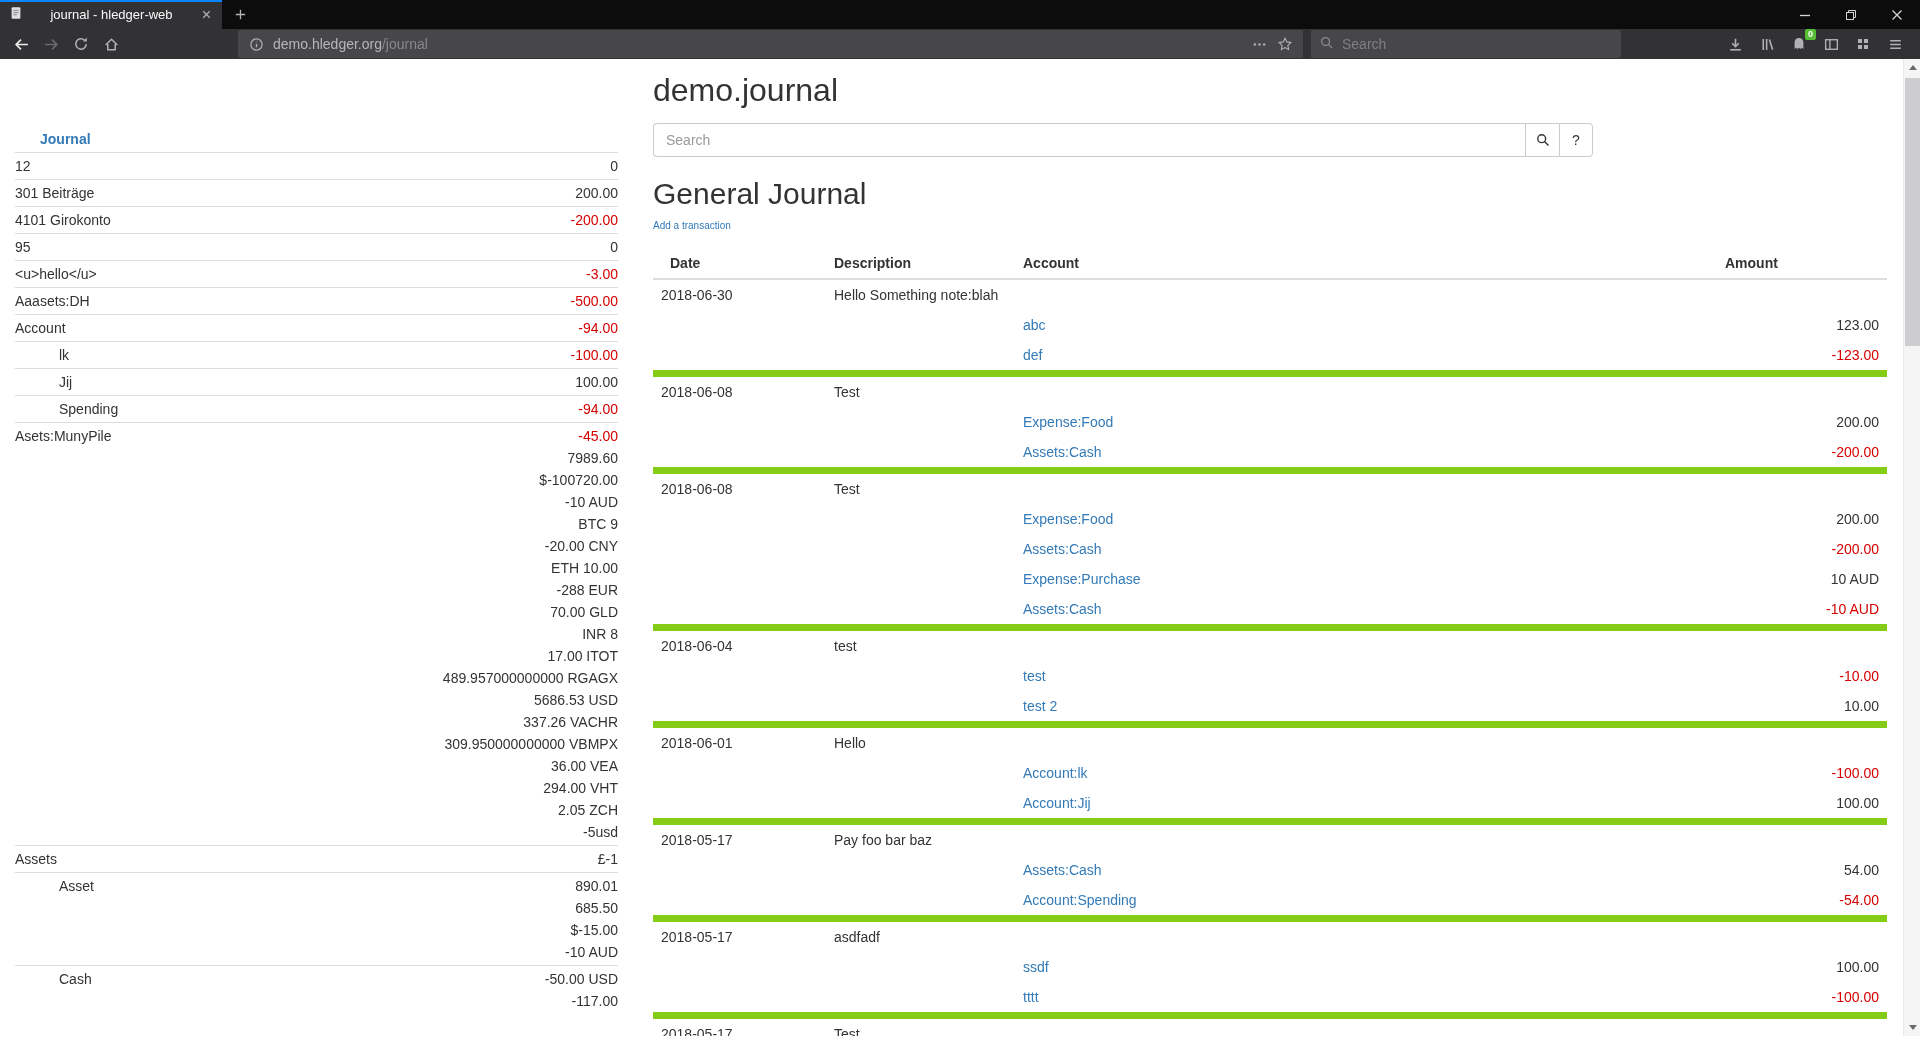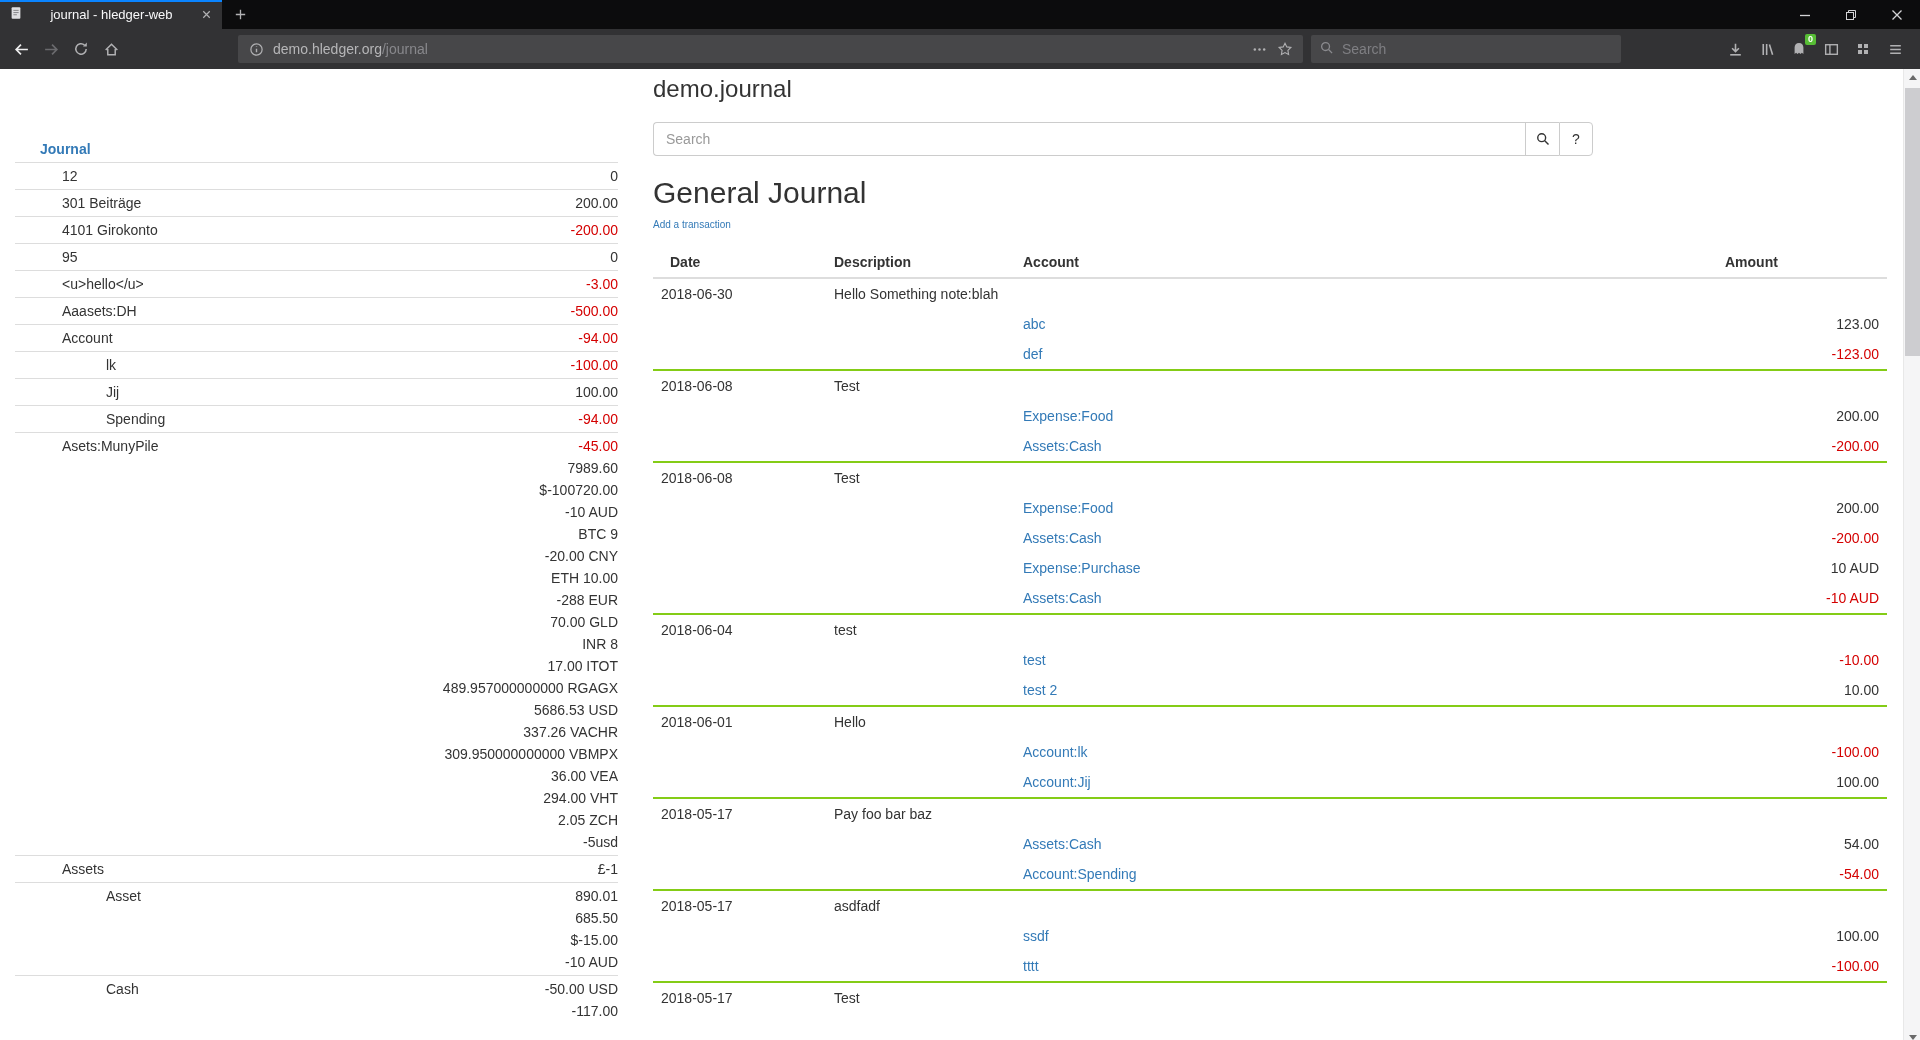--- a/index.html
+++ b/index.html
@@ -11,21 +11,21 @@
   
   .tabbar { height:29px; background:#0c0c0d; display:flex; align-items:stretch; }
   .tab { width:222px; background:#323234; display:flex; align-items:center; padding:0 9px; gap:7px; position:relative; }
   .tab::before { content:""; position:absolute; top:0; left:0; right:0; height:2px; background:var(--accent); }
   .tab-title { flex:1; color:#f9f9fa; font-size:13px; white-space:nowrap; overflow:hidden;text-align:center; }
   .tab-close, .newtab { display:flex; align-items:center; justify-content:center; }
   .newtab { width:36px; }
   .winctl { margin-left:auto; display:flex; align-items:stretch; }
   .wbtn { width:46px; display:flex; align-items:center; justify-content:center; }
 
-  .toolbar { height:40px; background:#323234; display:flex; align-items:center; padding:12px 6px; }
+  .toolbar { height:30px; background:#323234; display:flex; align-items:center; padding:12px 6px; }
   .navbtn { width:30px; height:28px; display:flex; align-items:center; justify-content:center; border-radius:2px; flex:none; position:relative; }
   .urlbar { margin-left:112px; width:1065px; height:28px; background:#474749; border-radius:2px; display:flex; align-items:center; padding:0 5px; flex:none; }
   .urlicon { width:26px; height:26px; display:flex; align-items:center; justify-content:center; flex:none; }
   .urltext { flex:1; font-size:14px; margin-left:4px; white-space:nowrap; overflow:hidden; }
   .urltext .domain { color:#b6b6b8; }
   .urltext .path { color:#88888c; }
   .searchbar { margin-left:8px; width:310px; height:28px; background:#474749; border-radius:2px; display:flex; align-items:center; padding:0 8px; gap:8px; flex:none; }
   .searchbar .ph { font-size:14px; color:#7f7f83; }
   .tb-icons { margin-left:auto; display:flex; align-items:center; gap:2px; padding-right:4px; }
   .badge { position:absolute; top:-1px; right:-2px; background:var(--badge); color:#fff; font-size:9px; line-height:11px; padding:0 3px; border-radius:2px; font-weight:bold; }
@@ -33,41 +33,41 @@
   
   .content { position:relative; width:1920px; height:977px; background:#fff; overflow:hidden; font-size:14px; }
 
   .sidebar { position:absolute; left:15px; top:67px; width:603px; }
   .sidebar table { width:100%; border-collapse:collapse; }
   .sidebar td { vertical-align:top; padding:2px 0; line-height:22px; }
   .sidebar tbody tr + tr td { border-top:1px solid #ddd; }
   .j-head a { color:var(--link); font-weight:bold; padding-left:25px; display:inline-block; }
   .acct-name { padding-left:35px; }
   .acct-name.ind { padding-left:44px; }
-  .acct-link { color:#333;margin-left:47px; }
+  .acct-link { color:#333; }
   .acct-bal { text-align:right; width:280px; }
   .bal.neg, .c-amt.neg { color:var(--neg); }
 
   .main { position:absolute; left:653px; top:0; width:1234px; }
-  .page-title { font-size:24px; font-weight:500; line-height:40px; padding-top:0; color:#333; }
+  .page-title { font-size:32px; font-weight:500; line-height:40px; padding-top:11px; color:#333; }
   .searchform { margin-top:13px; display:flex; width:940px; }
   .searchform input { flex:1; height:34px; border:1px solid #ccc; border-right:none; border-radius:4px 0 0 4px; padding:0 12px; font-size:14px; color:#555; font-family:inherit; outline:none; }
   .searchform input::placeholder { color:#999; }
   .sbtn, .hbtn { width:34px; height:34px; background:#fff; border:1px solid #ccc; display:flex; align-items:center; justify-content:center; font-size:14px; color:#333; font-family:inherit; cursor:pointer; }
   .sbtn { border-right:none; }
   .hbtn { border-radius:0 4px 4px 0; }
   .journal-heading { font-size:30px; font-weight:500; line-height:33px; margin-top:20px; color:#333; }
   .addlink { display:inline-block; margin-top:10px; color:var(--link); font-size:10px; }
 
   table.journal { width:100%; border-collapse:collapse; margin-top:16px; font-size:14px; }
   table.journal th { text-align:left; font-weight:bold; padding:5px 8px; line-height:20px; border-bottom:2px solid #ddd; }
   table.journal td { padding:5px 8px; line-height:20px; vertical-align:top; }
   table.journal th:first-child, td.c-date { padding-left:17px; }
   th.amt, .c-amt { text-align:right; }
-  tr.txn-title td { border-top:2px solid #84cc16; }
+  tr.txn-title td { border-top:7px solid #84cc16; }
   tr.txn-title:first-child td { border-top:none; }
   .post-acct { color:var(--link); }
 
   
   .scrollbar { position:absolute; right:0; top:0; width:17px; height:100%; background:#f5f5f6; border-left:1px solid #e8e8e8; }
   .sb-arrow { position:absolute; left:0; width:17px; height:17px; display:flex; align-items:center; justify-content:center; }
   .sb-arrow.up { top:0; }
   .sb-arrow.down { bottom:0; }
   .tri-up { width:0; height:0; border-left:4px solid transparent; border-right:4px solid transparent; border-bottom:5px solid #6a6a6a; }
   .tri-down { width:0; height:0; border-left:4px solid transparent; border-right:4px solid transparent; border-top:5px solid #6a6a6a; }

